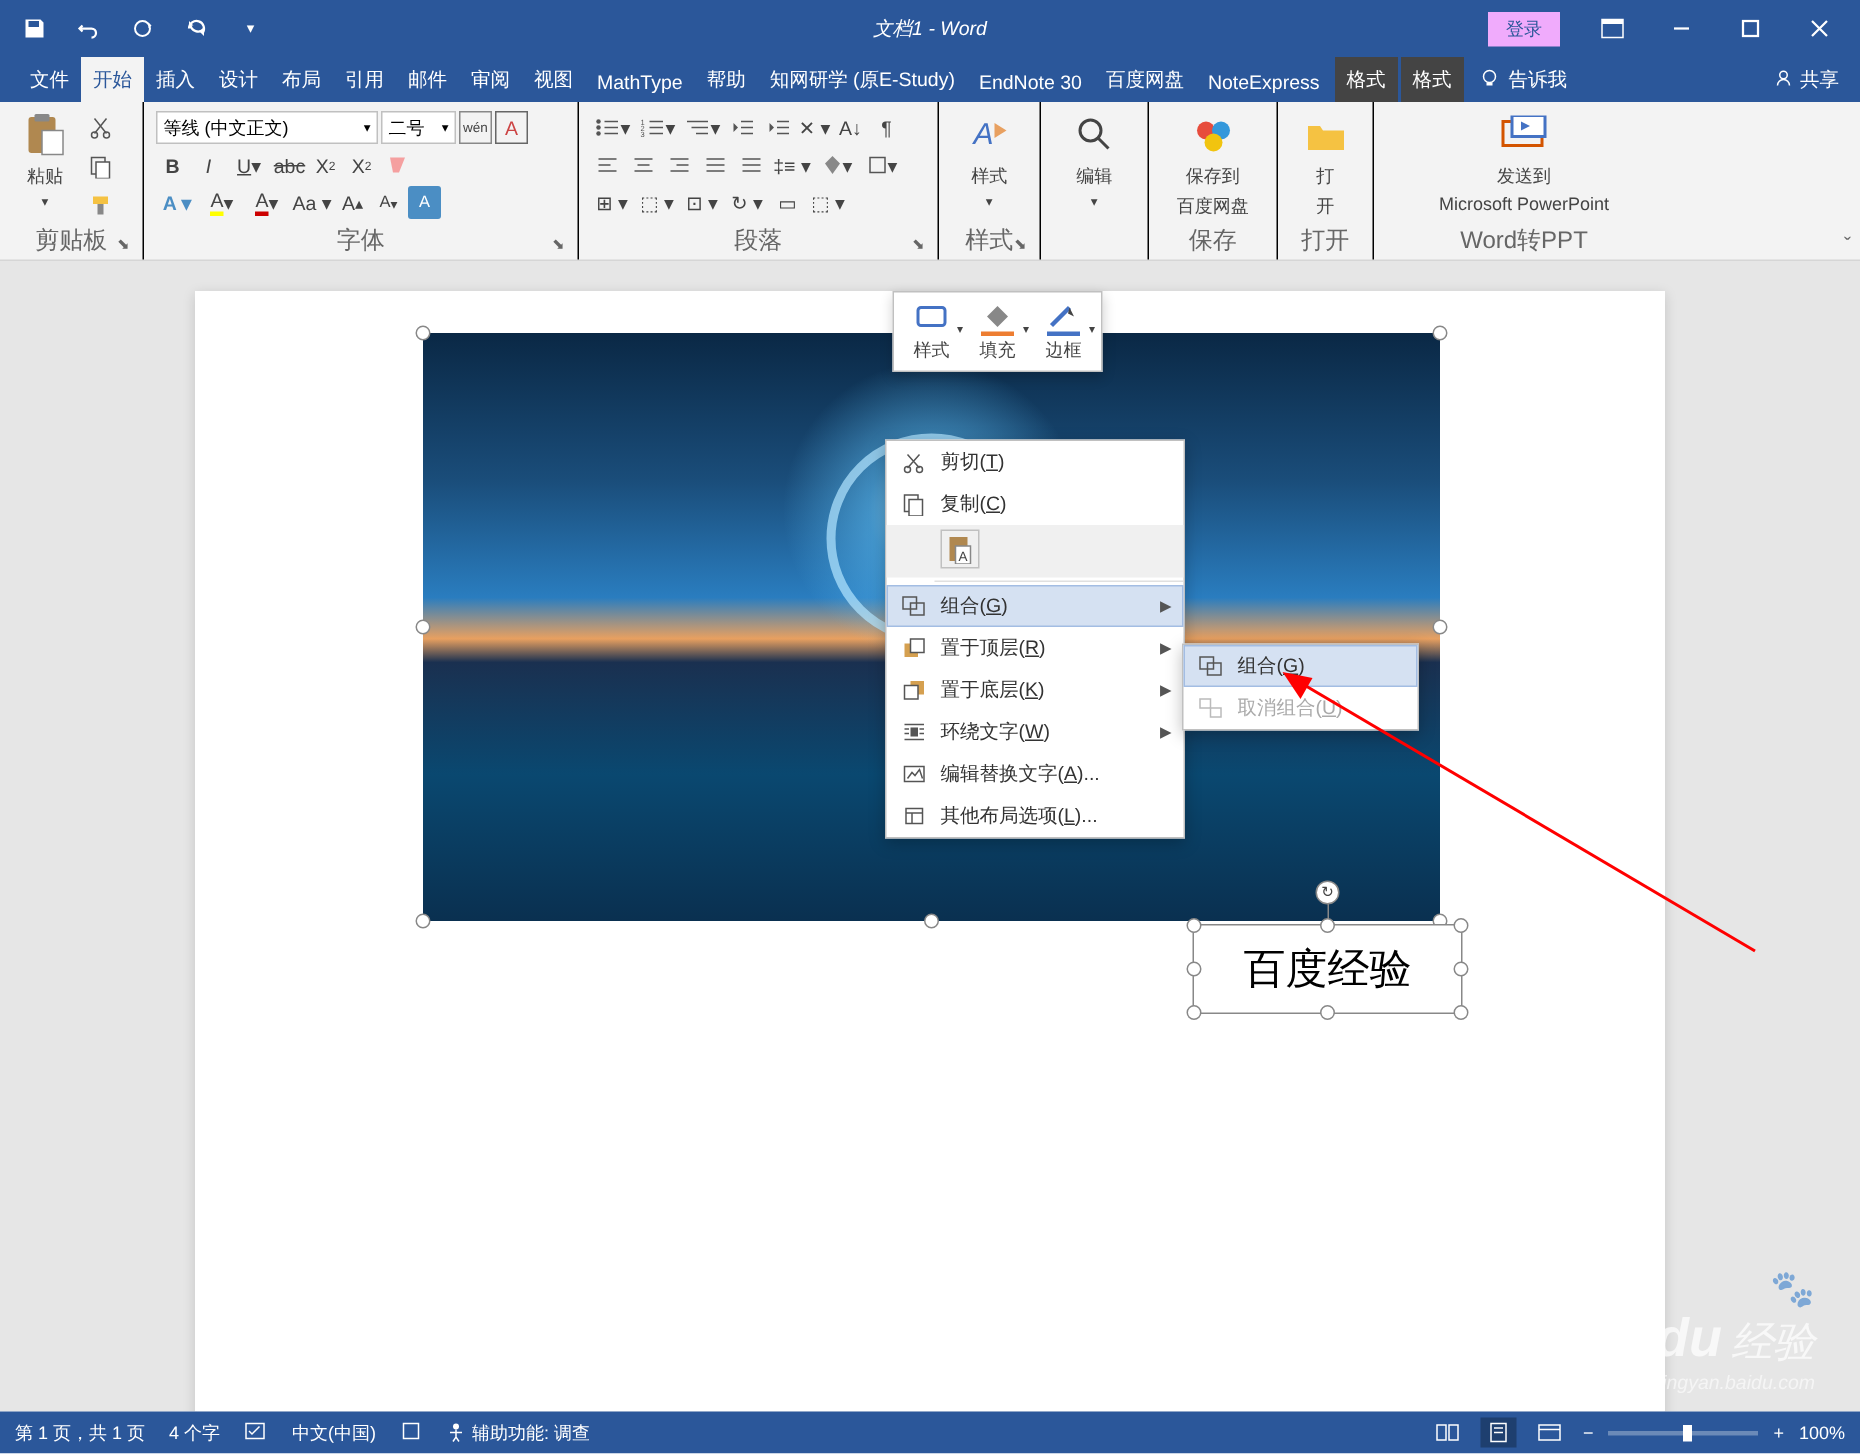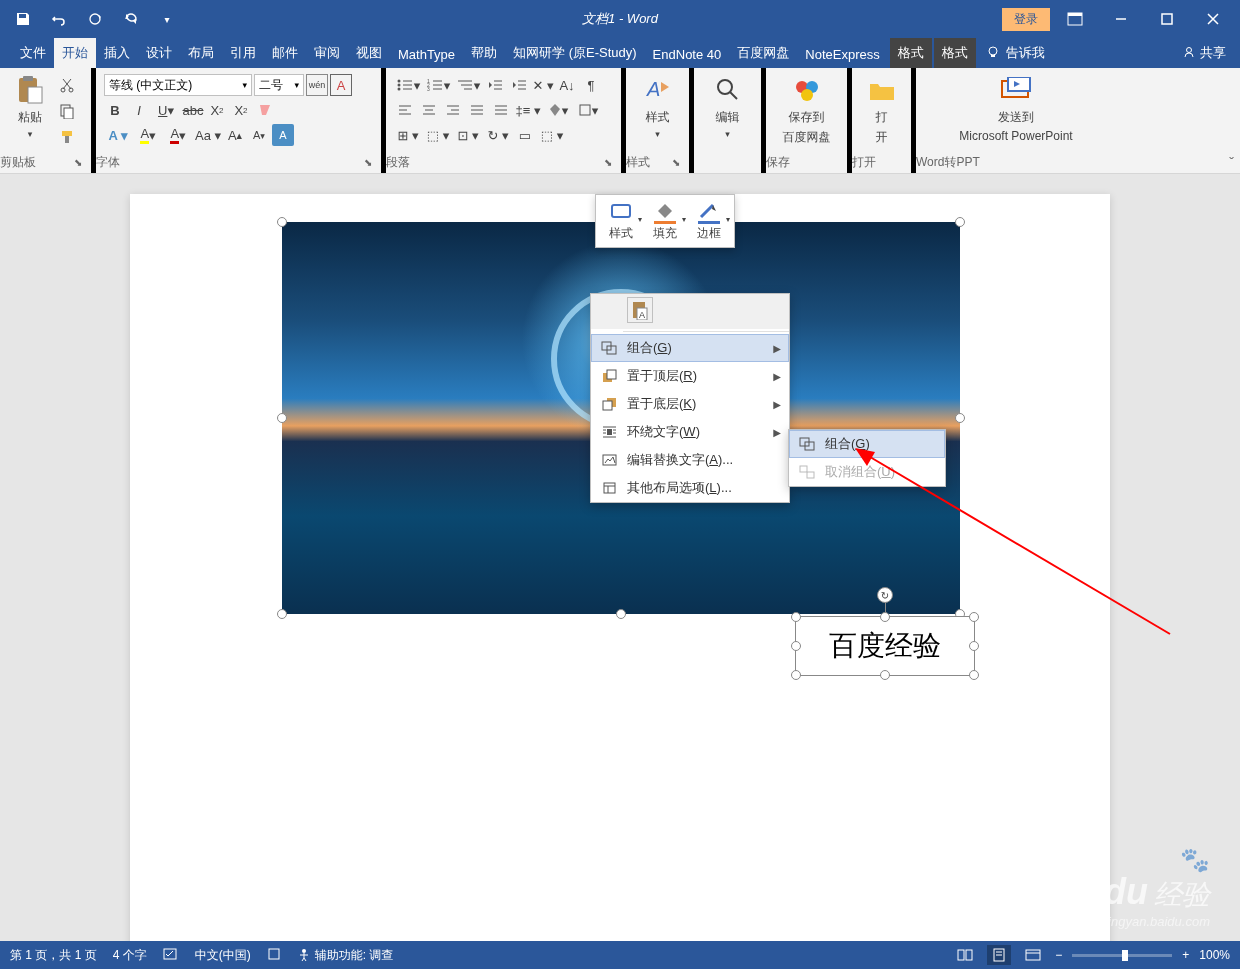--- a/index.html
+++ b/index.html
@@ -3,33 +3,33 @@
 <meta charset="utf-8">
 <style>
 * { margin: 0; padding: 0; box-sizing: border-box; font-family: "Microsoft YaHei", sans-serif; }
 body { width: 1240px; height: 969px; background: #fff; overflow: hidden; position: relative; }
 
 .titlebar { height: 38px; background: #2b579a; display: flex; align-items: center; color: #fff; position: relative; }
 .titlebar-left { display: flex; align-items: center; padding-left: 12px; gap: 14px; }
 .titlebar-left .tb-btn { width: 22px; height: 22px; display: flex; align-items: center; justify-content: center; cursor: pointer; }
 .titlebar-title { position: absolute; left: 50%; transform: translateX(-50%); font-size: 13px; font-style: italic; }
 .titlebar-right { margin-left: auto; display: flex; align-items: center; gap: 4px; padding-right: 6px; }
-.login-btn { background: #fdba74; color: #2b579a; padding: 3px 12px; font-size: 12px; }
+.login-btn { background: #f0abfc; color: #2b579a; padding: 3px 12px; font-size: 12px; margin-right: 10px; }
 .win-btn { width: 42px; height: 30px; display: flex; align-items: center; justify-content: center; }
 
 .ribbon-tabs { height: 30px; background: #2b579a; display: flex; align-items: flex-end; padding-left: 12px; color: #fff; font-size: 13px; }
 .ribbon-tab { padding: 6px 8px; cursor: pointer; }
 .ribbon-tab.active { background: #f3f3f3; color: #2b579a; }
 .ribbon-tab.context { background: #444; margin-left: 2px; }
 .tell-me { display: flex; align-items: center; padding: 6px 10px; gap: 6px; }
 .share { margin-left: auto; padding: 6px 14px; display: flex; align-items: center; gap: 4px; }
 
 .ribbon { height: 106px; background: #f3f3f3; border-bottom: 1px solid #d6d6d6; display: flex; position: relative; }
-.ribbon-group { border-right: 5px solid #000000; padding: 4px 6px; display: flex; flex-direction: column; position: relative; }
-.ribbon-group-label { text-align: left; font-size: 12px; color: #666; padding: 2px 0; position: absolute; bottom: 0; left: 0; right: 0; }
+.ribbon-group { border-right: 1px solid #000000; padding: 4px 6px; display: flex; flex-direction: column; position: relative; }
+.ribbon-group-label { text-align: center; font-size: 16px; color: #666; padding: 2px 0; position: absolute; bottom: 0; left: 0; right: 0; }
 .group-body { flex: 1; display: flex; align-items: flex-start; }
 .dialog-launcher { position: absolute; bottom: 2px; right: 3px; width: 14px; height: 14px; font-size: 10px; color: #666; }
 .big-btn { display: flex; flex-direction: column; align-items: center; justify-content: center; padding: 2px 8px; font-size: 12px; color: #444; gap: 3px; }
 .big-btn-icon { width: 32px; height: 32px; display: flex; align-items: center; justify-content: center; }
 .small-col { display: flex; flex-direction: column; gap: 4px; padding: 2px; }
 .small-btn { width: 22px; height: 22px; display: flex; align-items: center; justify-content: center; color: #444; font-size: 13px; }
 .small-btn-wide { width: 28px; }
 .font-row { display: flex; align-items: center; gap: 2px; margin-bottom: 3px; }
 .font-combo { border: 1px solid #c0c0c0; background: #fff; height: 22px; font-size: 12px; padding: 0 4px; display: flex; align-items: center; }
 .collapse-ribbon { position: absolute; bottom: 2px; right: 6px; font-size: 14px; color: #666; }
@@ -147,21 +147,21 @@
   <div class="ribbon-tab">插入</div>
   <div class="ribbon-tab">设计</div>
   <div class="ribbon-tab">布局</div>
   <div class="ribbon-tab">引用</div>
   <div class="ribbon-tab">邮件</div>
   <div class="ribbon-tab">审阅</div>
   <div class="ribbon-tab">视图</div>
   <div class="ribbon-tab">MathType</div>
   <div class="ribbon-tab">帮助</div>
   <div class="ribbon-tab">知网研学 (原E-Study)</div>
-  <div class="ribbon-tab">EndNote 40</div>
+  <div class="ribbon-tab">EndNote 30</div>
   <div class="ribbon-tab">百度网盘</div>
   <div class="ribbon-tab">NoteExpress</div>
   <div class="ribbon-tab context">格式</div>
   <div class="ribbon-tab context">格式</div>
   <div class="tell-me">
     <span><svg width="14" height="14" viewBox="0 0 14 14">
           <circle cx="7" cy="6" r="4" fill="none" stroke="#fff"></circle>
           <rect x="5" y="10" width="4" height="2" fill="#fff"></rect>
         </svg></span>
     <span>告诉我</span>
@@ -491,20 +491,39 @@
               <path d="M14 2l3 6-4-2z" fill="#444"></path>
             </svg>
             <div class="underline-blue"></div>
             <span style="font-size:8px;position:absolute;right:-6px;bottom:-2px;">▾</span>
           </div>
         <span>边框</span>
       </div>
     </div>
 
     <div class="context-menu">
+      <div class="cm-item">
+        <span class="cm-icon">
+            <svg width="15" height="15">
+              <path d="M3 2l8 9M11 2L3 11" stroke="#555" fill="none"></path>
+              <circle cx="3" cy="12" r="2" fill="none" stroke="#555"></circle>
+              <circle cx="11" cy="12" r="2" fill="none" stroke="#555"></circle>
+            </svg>
+          </span>
+        <span>剪切(<u>T</u>)</span>
+      </div>
+      <div class="cm-item">
+        <span class="cm-icon">
+            <svg width="15" height="15">
+              <rect x="1" y="1" width="9" height="11" fill="none" stroke="#555"></rect>
+              <rect x="4" y="4" width="9" height="11" fill="#fff" stroke="#555"></rect>
+            </svg>
+          </span>
+        <span>复制(<u>C</u>)</span>
+      </div>
       <div class="cm-paste-row">
         <div class="cm-paste-icon">
             <svg width="18" height="20">
               <rect x="2" y="2" width="12" height="16" fill="#b08850"></rect>
               <rect x="6" y="8" width="10" height="12" fill="#fff" stroke="#888"></rect>
               <text x="8" y="18" font-size="9" fill="#444">A</text>
             </svg>
           </div>
       </div>
       <div class="cm-sep"></div>

